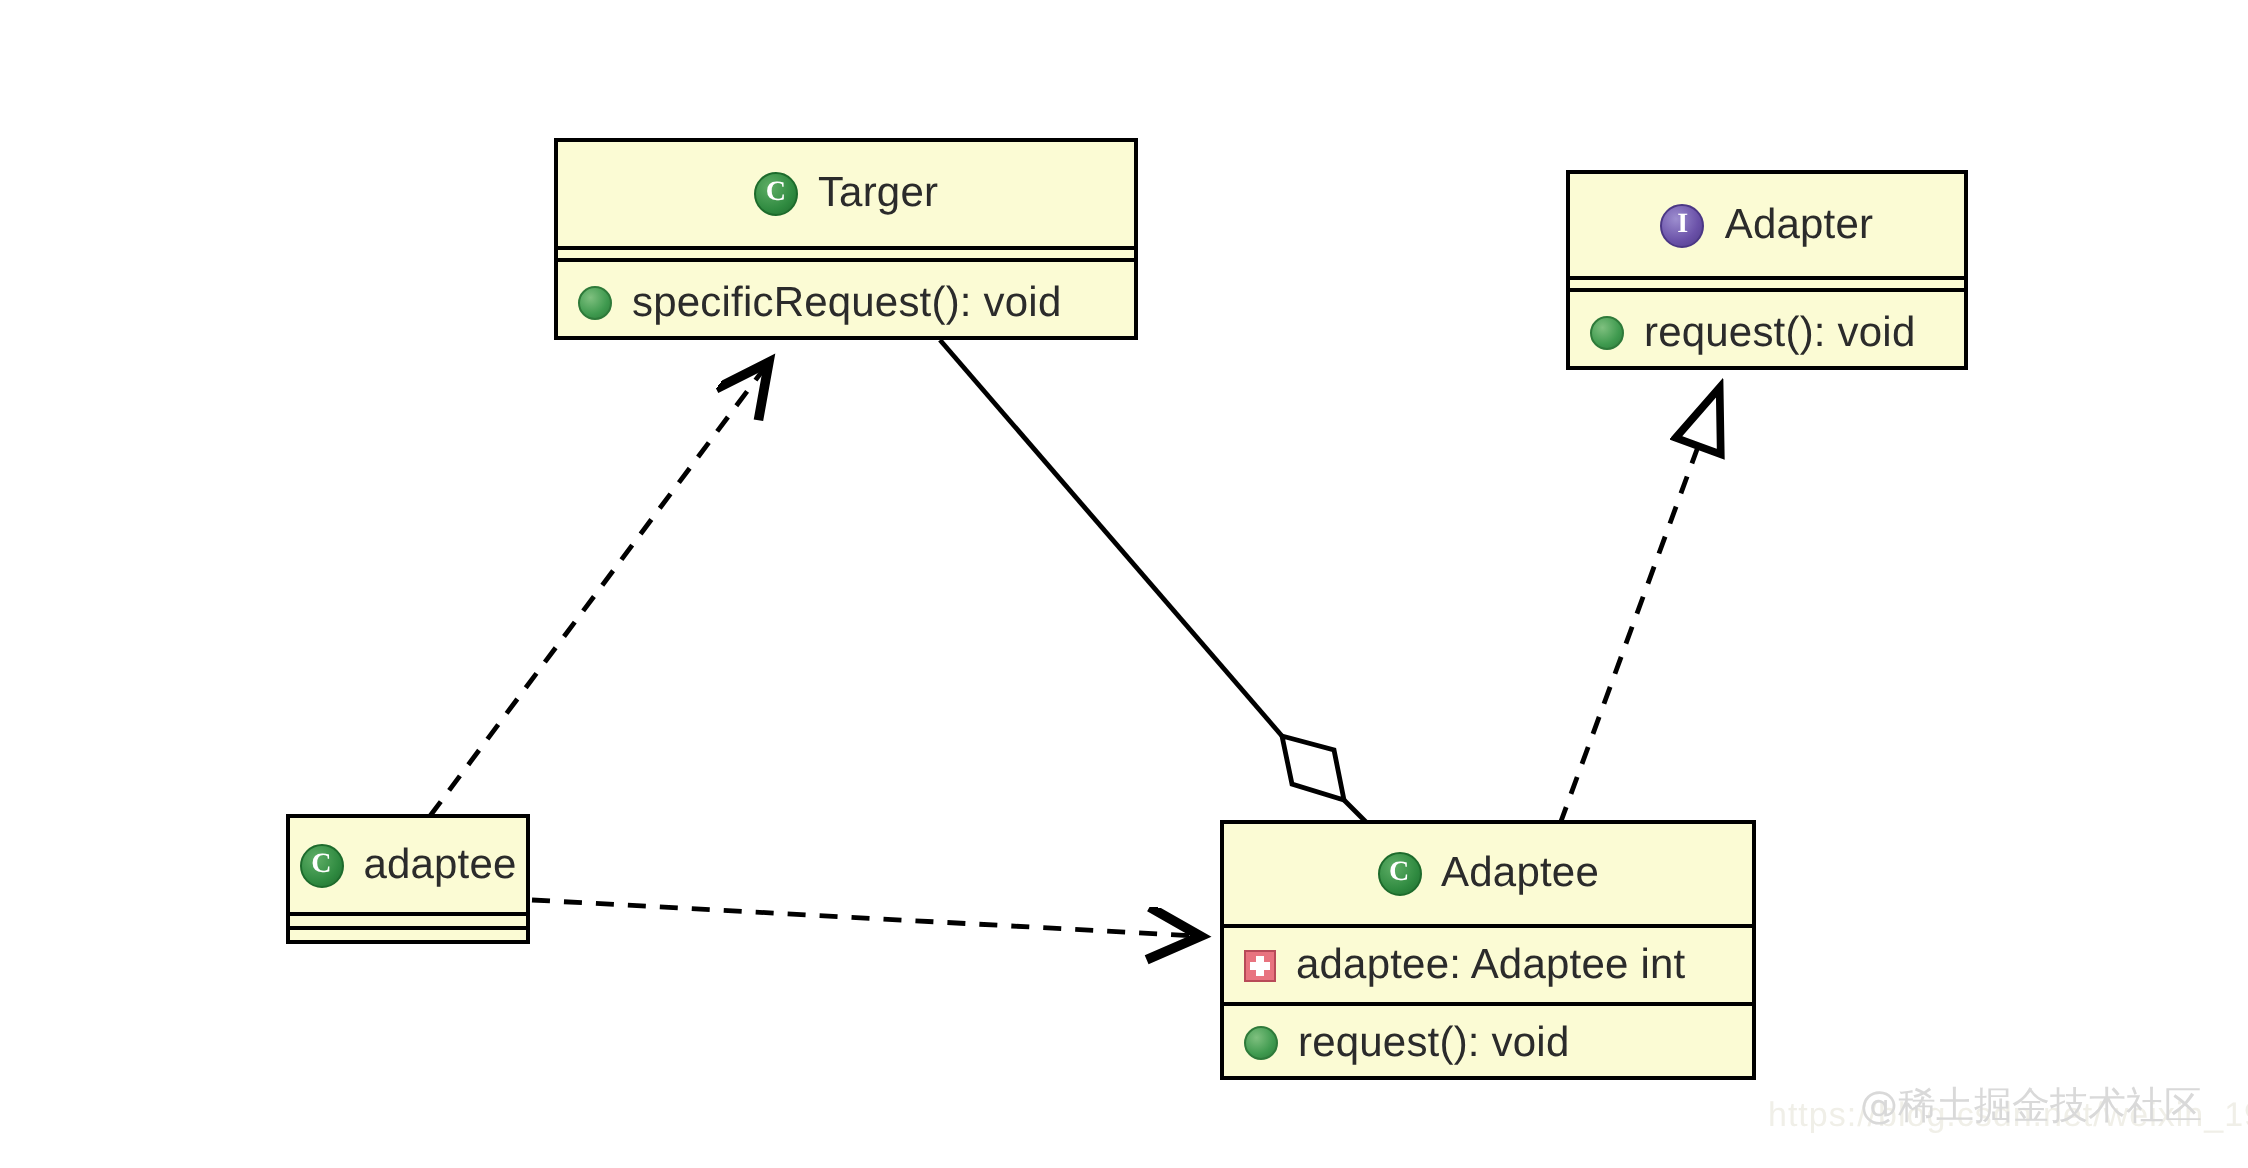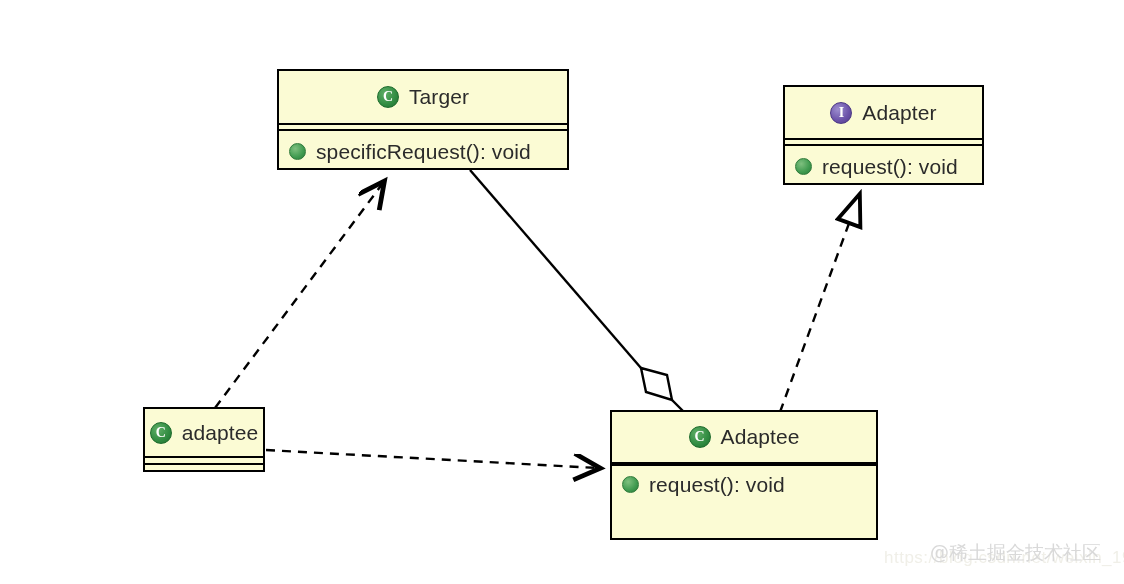--- a/index.html
+++ b/index.html
@@ -221,20 +221,24 @@
     <div class="sep-single"></div>
     <div class="empty-band" style="height:5px;"></div>
   </div>
 
   <div class="uml-class" style="left:610px; top:410px; width:268px; height:130px;">
     <div class="compartment title" style="height:50px;">
       <span class="icon icon-class">C</span>
       <span class="label title-text">Adaptee</span>
     </div>
     <div class="sep-single"></div>
+    <div class="compartment member" style="height:37px;">
+      <span class="icon icon-field-private"></span>
+      <span class="label">adaptee: Adaptee int</span>
+    </div>
     <div class="sep-single"></div>
     <div class="compartment member" style="height:37px;">
       <span class="icon icon-method"></span>
       <span class="label">request(): void</span>
     </div>
   </div>
 
   <div class="watermark-url" style="left:884px; top:548px;">https://blog.csdn.net/weixin_19940514</div>
   <div class="watermark-brand" style="left:930px; top:540px;">@稀土掘金技术社区</div>
 

